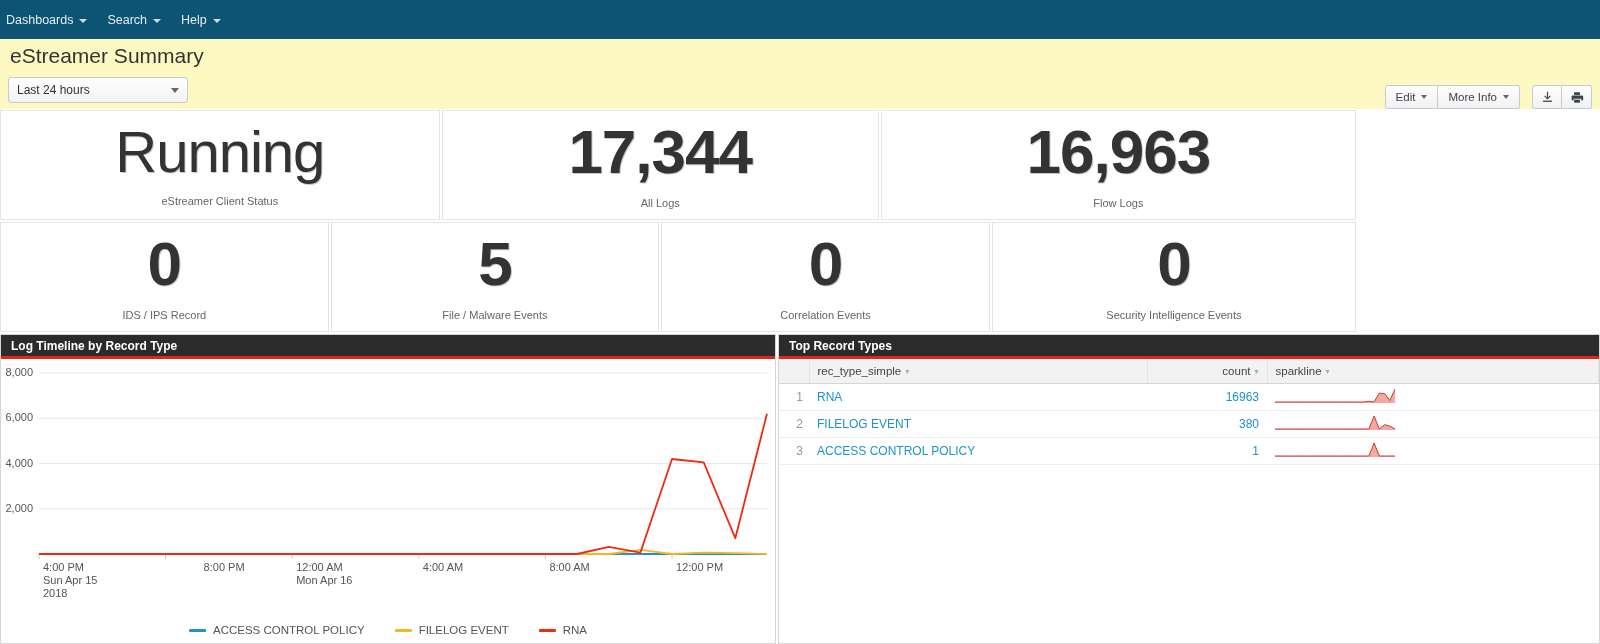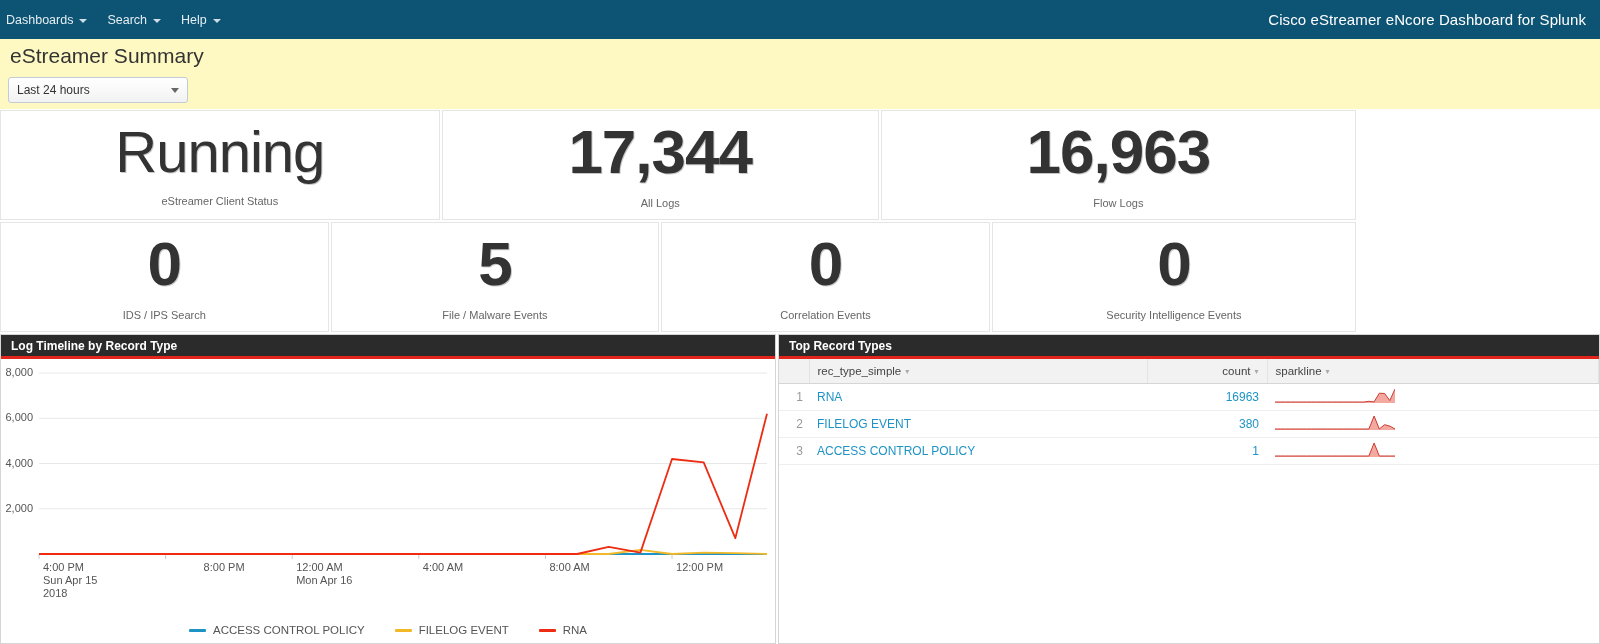--- a/index.html
+++ b/index.html
@@ -177,52 +177,78 @@
     </div>
     <div class="nav-item">
       <span>Search</span>
       <span class="caret"></span>
     </div>
     <div class="nav-item">
       <span>Help</span>
       <span class="caret"></span>
     </div>
   </div>
-  <div class="brand">Cisco eStreamer eNcore Dashboard for Splunk</div>
 </div>
 
 <div class="titlebar">
   <div class="page-title">eStreamer Summary</div>
 
   <div class="timepicker">
     <span>Last 24 hours</span>
     <span class="caret"></span>
   </div>
 
+  <div class="action-row">
+    <div class="btn-group">
+      <div class="btn">
+        <span>Edit</span>
+        <span class="caret"></span>
+      </div>
+      <div class="btn">
+        <span>More Info</span>
+        <span class="caret"></span>
+      </div>
+    </div>
+    <div class="icon-group">
+      <div class="icon-btn">
+        <svg width="13" height="13" viewBox="0 0 16 16">
+          <path d="M8 1 L8 9 M4.5 6 L8 9.6 L11.5 6" stroke="#3c444d" stroke-width="1.4" fill="none"></path>
+          <path d="M2.5 12.6 L13.5 12.6" stroke="#3c444d" stroke-width="1.6"></path>
+        </svg>
+      </div>
+      <div class="icon-btn">
+        <svg width="14" height="13" viewBox="0 0 16 16">
+          <rect x="4.4" y="1.5" width="7.2" height="3.4" fill="#3c444d"></rect>
+          <path d="M2 5.6 h12 a1.6 1.6 0 0 1 1.6 1.6 v3.4 a1 1 0 0 1 -1 1 h-1.4 v-2.2 h-9.4 v2.2 h-1.4 a1 1 0 0 1 -1 -1 v-3.4 A1.6 1.6 0 0 1 2 5.6 z" fill="#3c444d"></path>
+          <rect x="4.4" y="10.6" width="7.2" height="3.8" fill="#3c444d"></rect>
+        </svg>
+      </div>
+    </div>
+  </div>
 </div>
 
 <div class="kpi-row row1">
   <div class="kpi-cell" style="width:519px">
     <div class="kpi-value word">Running</div>
     <div class="kpi-label">eStreamer Client Status</div>
   </div>
   <div class="kpi-cell" style="width:516px">
     <div class="kpi-value">17,344</div>
     <div class="kpi-label">All Logs</div>
   </div>
   <div class="kpi-cell" style="width:561px">
     <div class="kpi-value">16,963</div>
     <div class="kpi-label">Flow Logs</div>
   </div>
 </div>
 
 <div class="kpi-row row2">
   <div class="kpi-cell" style="width:388px">
     <div class="kpi-value">0</div>
-    <div class="kpi-label">IDS / IPS Search</div>
+    <div class="kpi-label">IDS / IPS Record</div>
   </div>
   <div class="kpi-cell" style="width:388px">
     <div class="kpi-value">5</div>
     <div class="kpi-label">File / Malware Events</div>
   </div>
   <div class="kpi-cell" style="width:388px">
     <div class="kpi-value">0</div>
     <div class="kpi-label">Correlation Events</div>
   </div>
   <div class="kpi-cell" style="width:430px">

